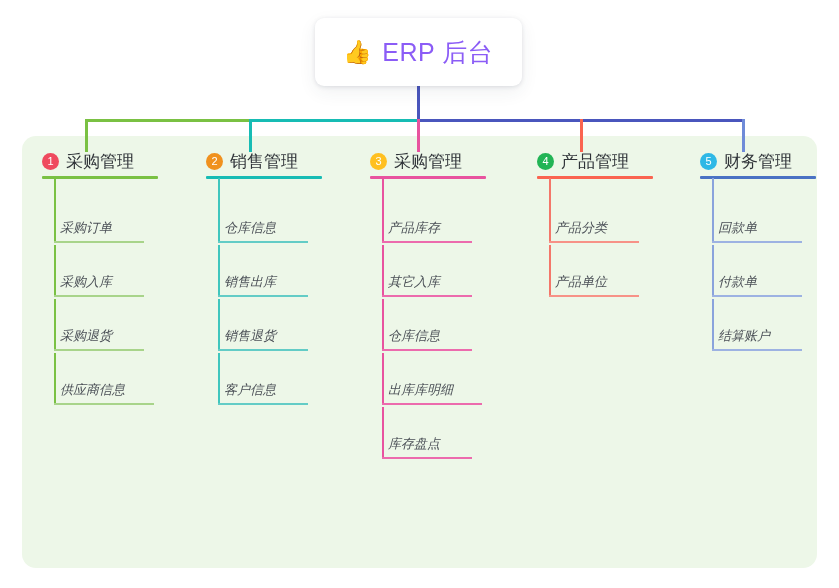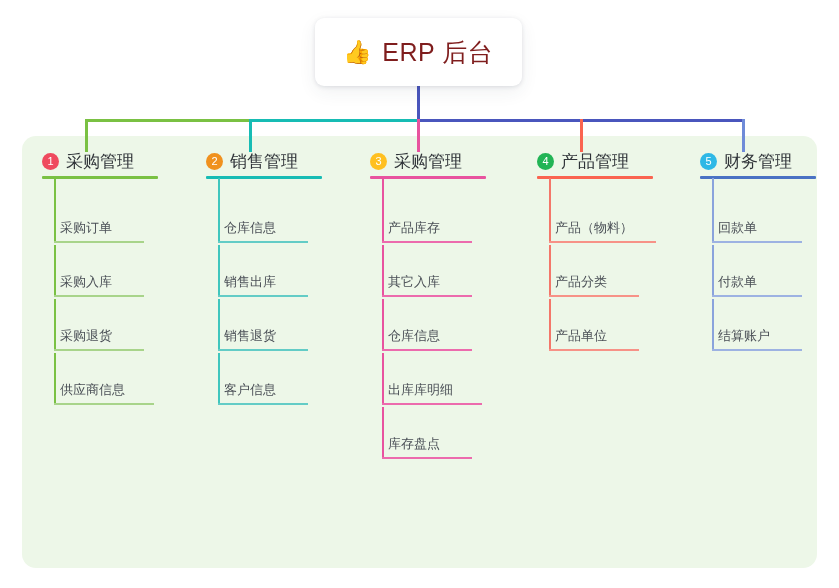--- a/index.html
+++ b/index.html
@@ -36,21 +36,21 @@
     z-index: 6;
   }
   .root-emoji {
     font-size: 23px;
     line-height: 1;
     display: inline-block;
     filter: saturate(1.05);
   }
   .root-title {
     font-size: 25px;
-    color: #7f1d1d;
+    color: #8b5cf6;
     letter-spacing: .5px;
     white-space: nowrap;
   }
 
   
   .panel {
     position: absolute;
     left: 22px; top: 136px;
     width: 795px; height: 432px;
     background: #edf7e8;
@@ -107,20 +107,21 @@
     left: 10px; top: 32px;
     width: 116px;
     height: 3px;
     border-radius: 1px;
   }
 
   .items { position: relative; margin-top: 13px; }
   .item {
     position: relative;
     height: 54px;
+    font-style: italic;
   }
   .item-label {
     position: absolute;
     left: 28px;
     bottom: 8px;
     font-size: 13px;
     color: #4a4f56;
     white-space: nowrap;
   }
   .item-rule {
@@ -267,25 +268,20 @@
 
     <div class="column" style="left:527px">
       <div class="col-head">
         <span class="badge" style="background:#22b455">4</span>
         <span class="col-title">产品管理</span>
         <span class="col-head-rule" style="background:#fa6450"></span>
       </div>
       <div class="items">
         <div class="item">
           <span class="item-trunk" style="background:#f4776a"></span>
-          <span class="item-label">产品（物料）</span>
-          <span class="item-rule" style="background:#f79287;width:107px"></span>
-        </div>
-        <div class="item">
-          <span class="item-trunk" style="background:#f4776a"></span>
           <span class="item-label">产品分类</span>
           <span class="item-rule" style="background:#f79287"></span>
         </div>
         <div class="item">
           <span class="item-trunk" style="background:#f4776a"></span>
           <span class="item-label">产品单位</span>
           <span class="item-rule" style="background:#f79287"></span>
         </div>
       </div>
     </div>

